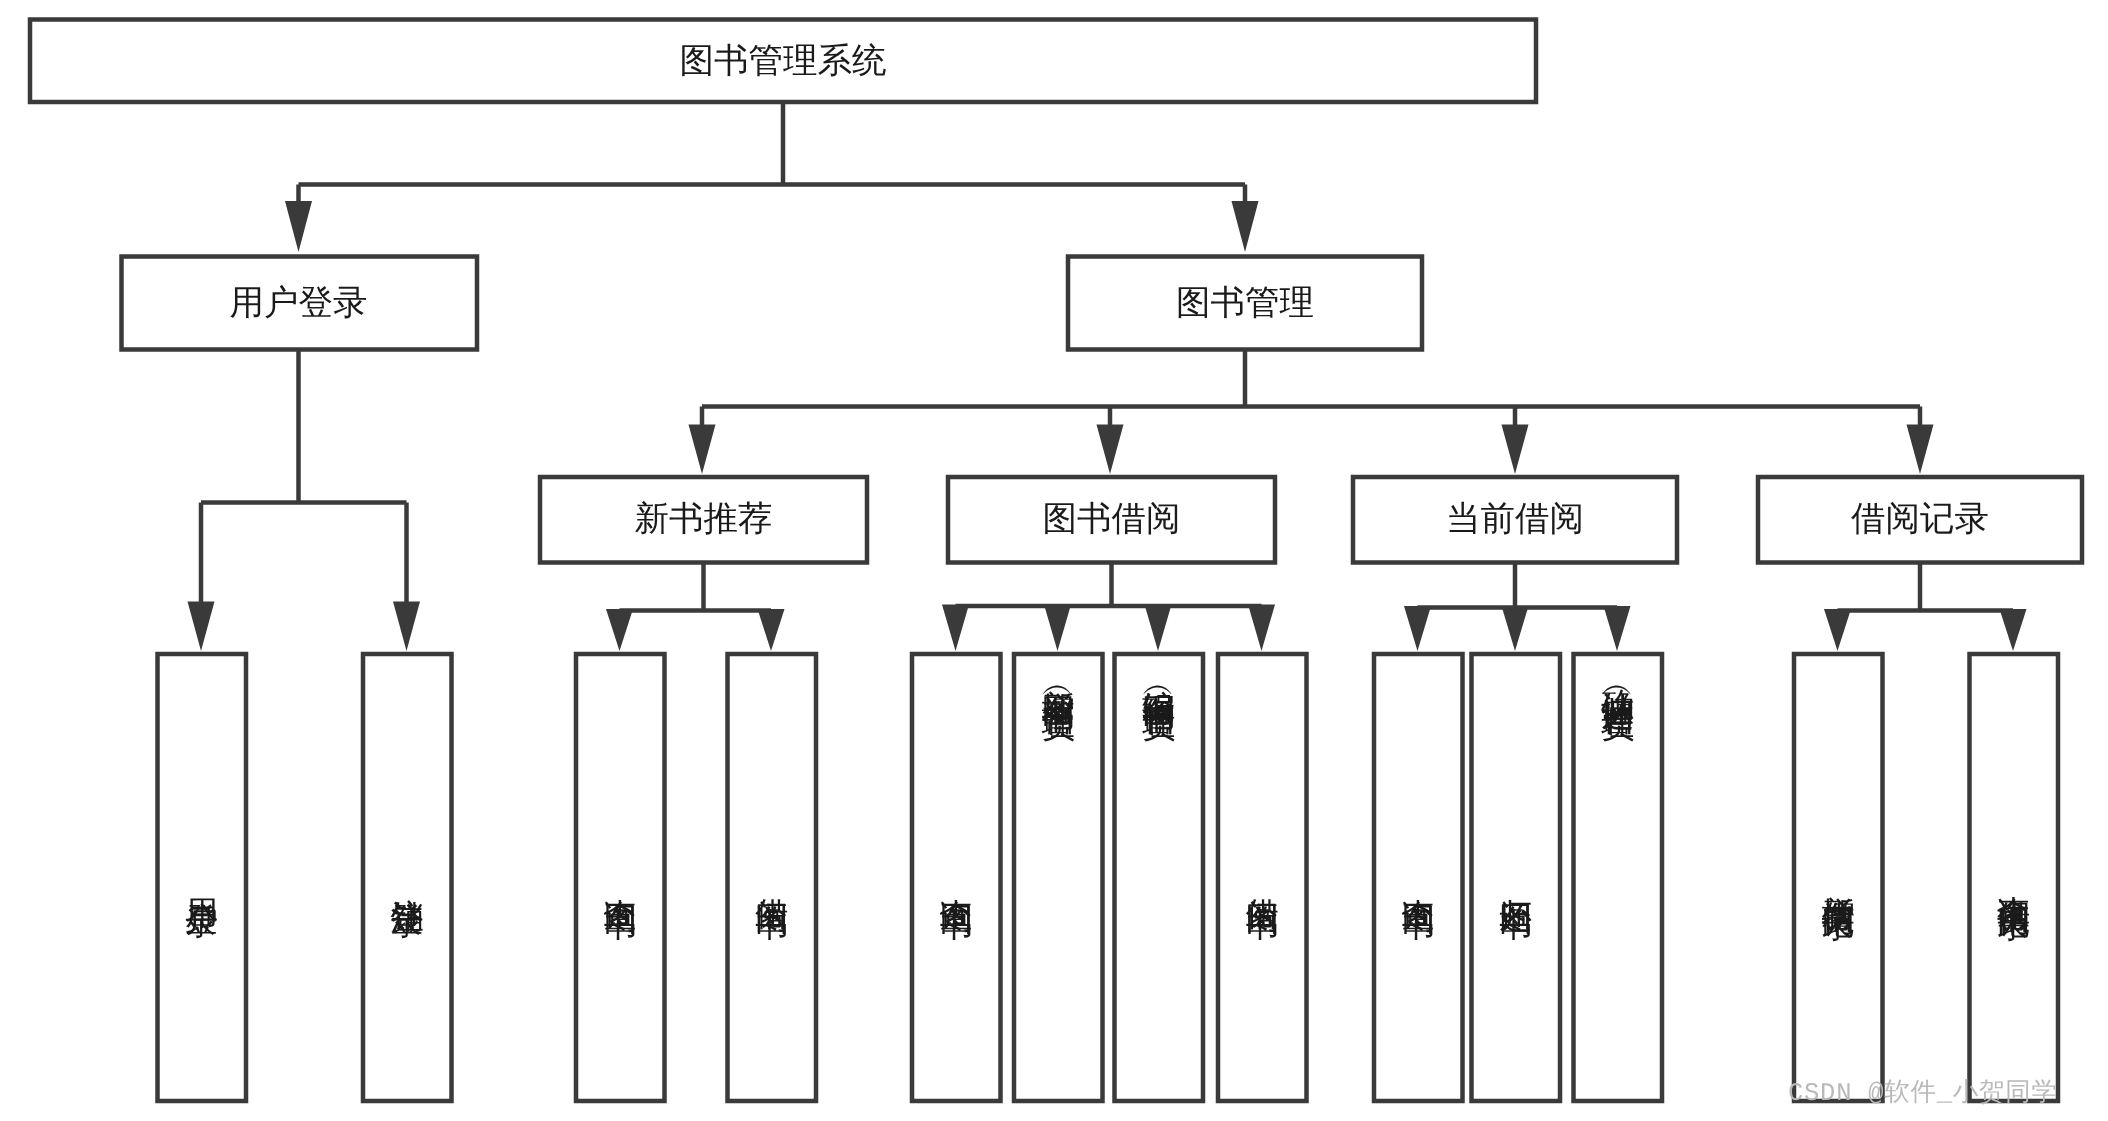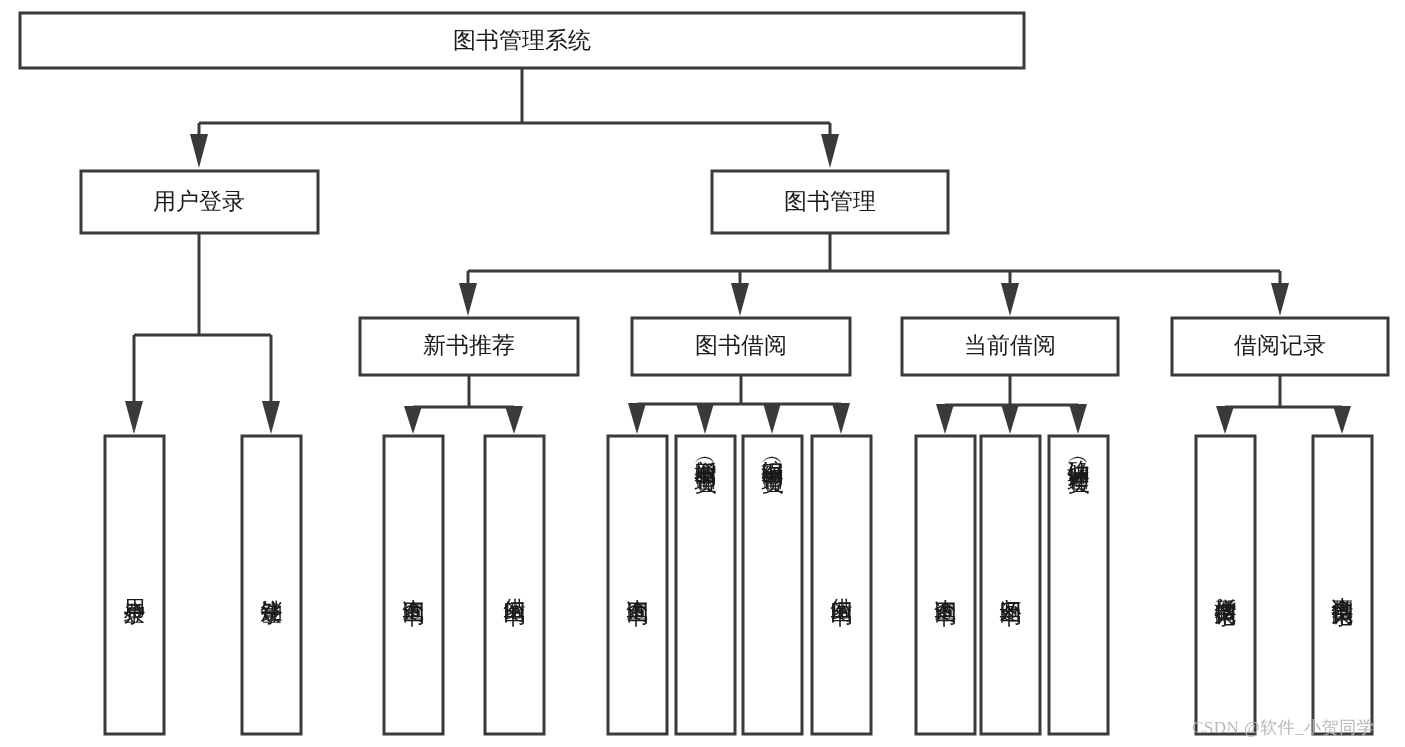--- a/index.html
+++ b/index.html
@@ -63,21 +63,21 @@
     pointer-events: none;
   }
   .vlabel-wrap {
     position: absolute;
     display: flex;
     align-items: center;
     justify-content: center;
   }
   .watermark {
     position: absolute;
-    font-family: Liberation Serif, serif;
+    font-family: Liberation Mono, monospace;
     font-size: 17px;
     color: #b9b9b9;
     white-space: nowrap;
     letter-spacing: 0.5px;
   }
 </style>
 </head>
 <body>
 
 <div id="diagram-root">

